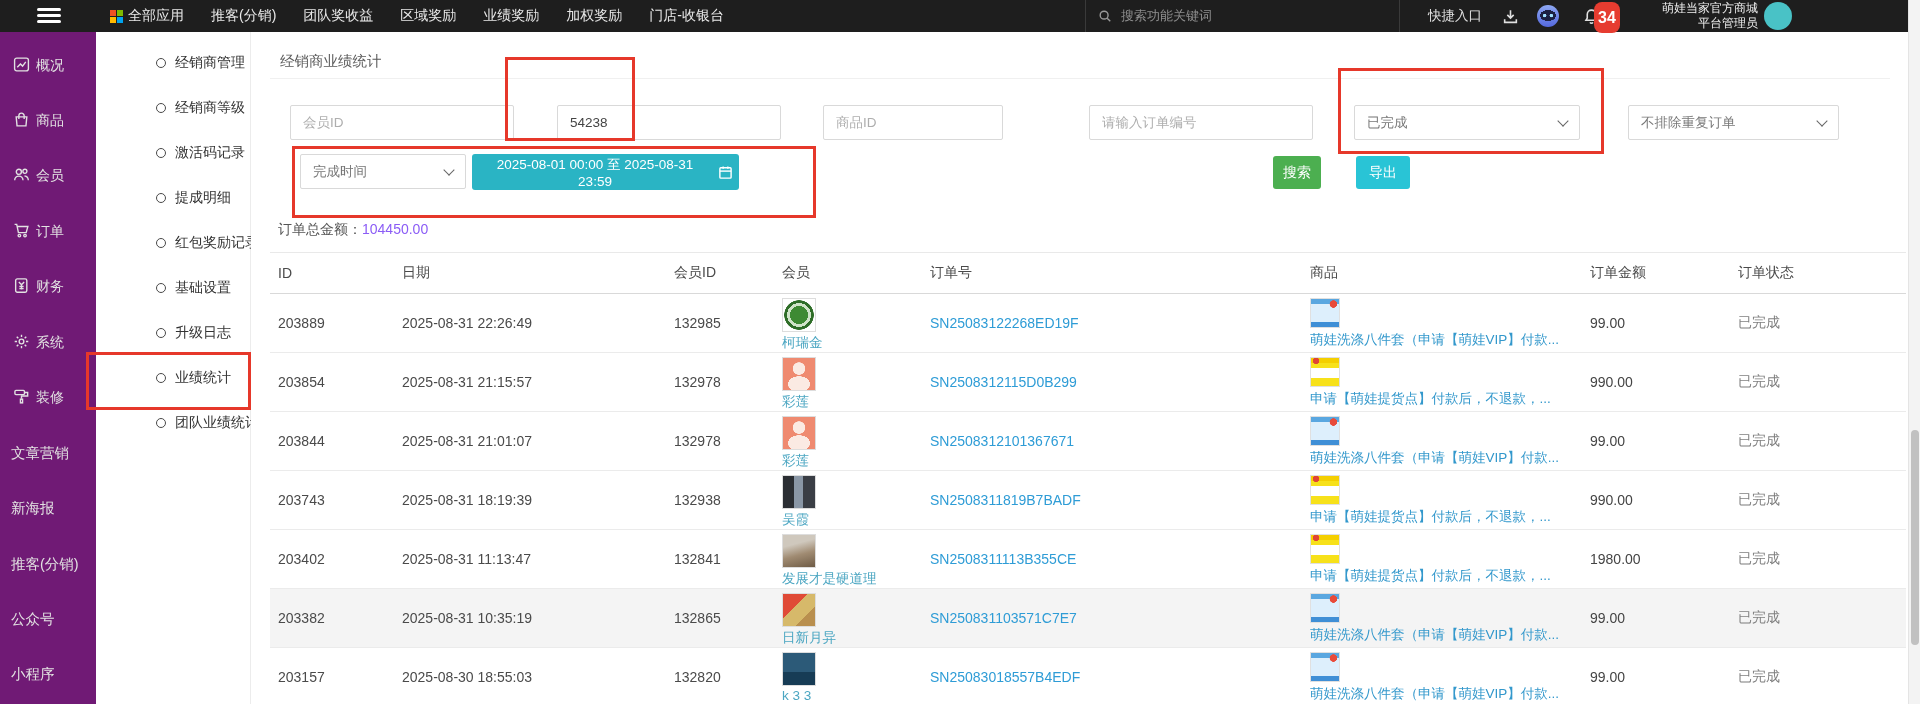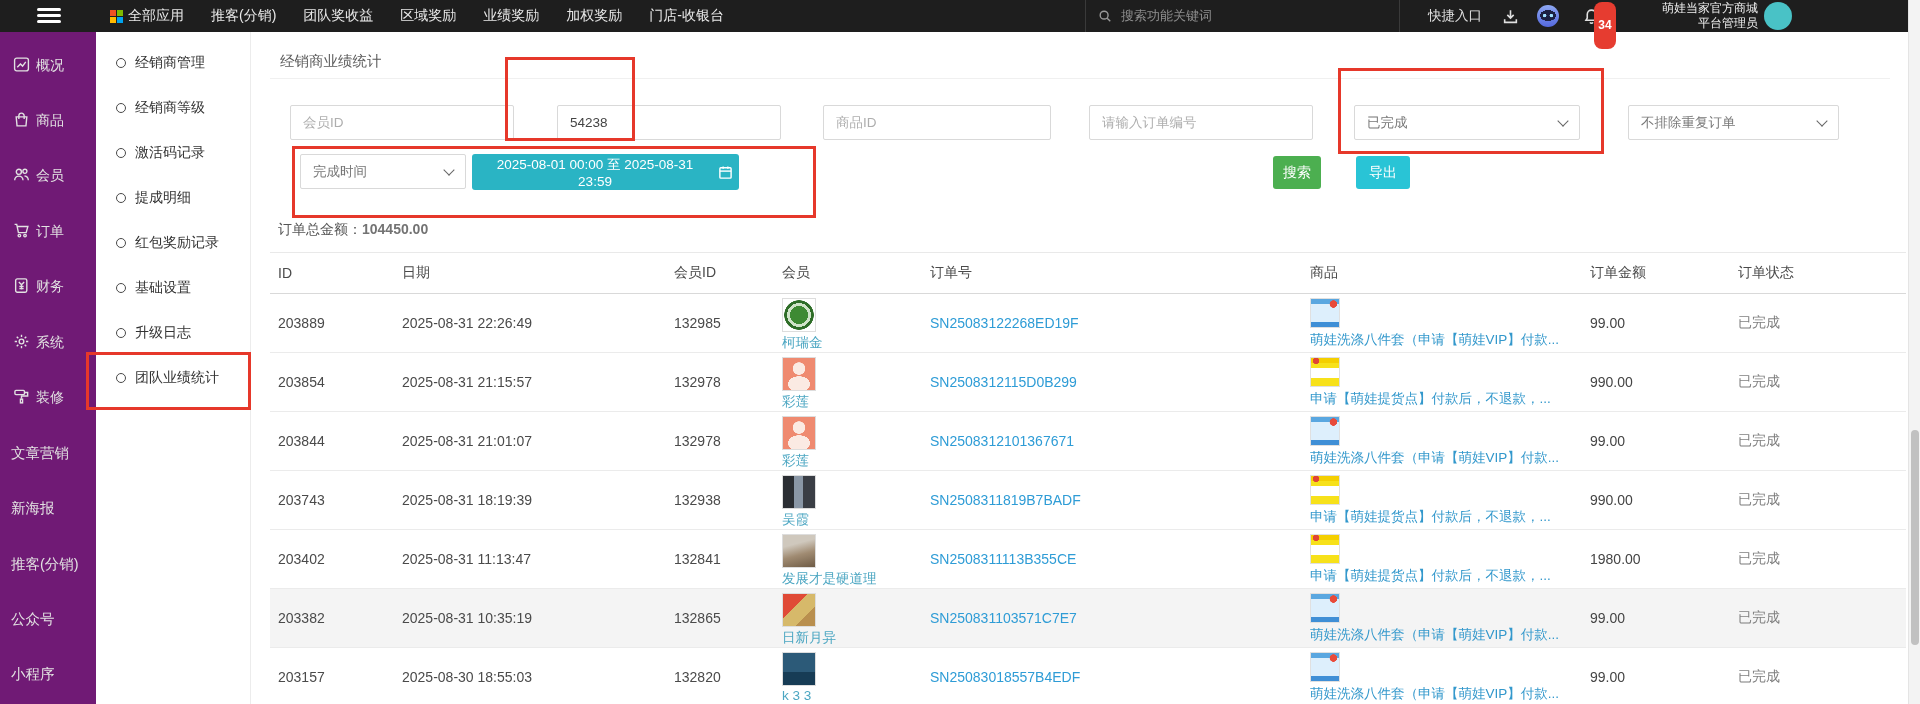--- a/index.html
+++ b/index.html
@@ -20,54 +20,54 @@
   .tb-search input{background:transparent;border:none;outline:none;color:#bdbdbd;font-size:13px;width:250px;margin-left:7px;font-family:Liberation Serif, serif;}
   .tb-search input::placeholder{color:#8f8f8f;}
   .quick{position:absolute;left:1428px;top:0;height:32px;line-height:32px;color:#e0e0e0;font-size:13.5px;cursor:pointer;}
   .tb-ic{position:absolute;top:8px;width:17px;height:17px;stroke:#e0e0e0;fill:none;stroke-width:1.5;cursor:pointer;}
   .assistant{position:absolute;left:1537px;top:5px;width:22px;height:22px;border-radius:50%;cursor:pointer;
     background:
       radial-gradient(circle at 35% 48%, #9fe0ff 0 1.5px, rgba(0,0,0,0) 2px),
       radial-gradient(circle at 65% 48%, #9fe0ff 0 1.5px, rgba(0,0,0,0) 2px),
       radial-gradient(ellipse 8px 5.5px at 50% 48%, #1c2142 0 99%, rgba(0,0,0,0) 100%),
       linear-gradient(180deg,#8ea8f2,#5468dd);}
-  .badge{position:absolute;left:1594px;top:2px;min-width:14px;height:15px;padding:16px 4px;border-radius:8px;
-    background:#e63c30;color:#fff;font-size:12px;line-height:15px;text-align:center;font-weight:bold;}
+  .badge{position:absolute;left:1594px;top:2px;min-width:14px;height:15px;padding:8px 4px;border-radius:8px;
+    background:#e63c30;color:#fff;font-size:16px;line-height:15px;text-align:center;font-weight:bold;}
   .store{position:absolute;right:162px;top:1px;text-align:right;color:#f0f0f0;font-size:12px;line-height:15px;}
   .u-avatar{position:absolute;right:128px;top:2px;width:28px;height:28px;border-radius:50%;background:#49c2c6;cursor:pointer;}
 
   
   .sidebar{position:absolute;left:0;top:32px;width:96px;bottom:0;background:#701a75;padding-top:6px;box-sizing:border-box;}
   .sb-item{height:55.4px;display:flex;align-items:center;gap:6px;padding-left:13px;color:#e2e2e2;font-size:14px;cursor:pointer;white-space:nowrap;}
   .sb-item.noicon{padding-left:11px;font-size:14.5px;}
   .sb-item svg{width:17px;height:17px;stroke:#e2e2e2;fill:none;stroke-width:1.3;flex:none;}
 
   
-  .submenu{position:absolute;left:96px;top:32px;width:155px;bottom:0;background:#fff;border-right:1px solid #ececec;padding-top:8px;box-sizing:border-box;}
+  .submenu{position:absolute;left:96px;top:32px;width:155px;bottom:0;background:#fff;border-right:1px solid #ececec;padding-top:8px;box-sizing:border-box;padding-left:40px;}
   .sm-item{height:45px;display:flex;align-items:center;gap:9px;padding-left:20px;color:#333;font-size:14px;cursor:pointer;white-space:nowrap;}
   .sm-item .dot{width:10px;height:10px;border:1.6px solid #4a4a4a;border-radius:50%;flex:none;box-sizing:border-box;}
 
   
   .main{position:absolute;left:251px;top:32px;right:0;bottom:0;background:#fff;overflow:hidden;}
   .pg-title{position:absolute;left:29px;top:20px;font-size:14.5px;color:#595959;}
   .divider{position:absolute;left:19px;right:30px;height:1px;background:#f0f0f0;}
   .inp{position:absolute;top:73px;height:35px;border:1px solid #d9d9d9;border-radius:2px;box-sizing:border-box;
        font-size:13.5px;color:#444;padding:0 12px;outline:none;background:#fff;font-family:inherit;}
   .inp::placeholder{color:#aeaeae;}
   .sel{position:absolute;height:35px;border:1px solid #d9d9d9;border-radius:2px;box-sizing:border-box;background:#fff;
        display:flex;align-items:center;justify-content:space-between;padding:0 12px;font-size:13.5px;color:#777;cursor:pointer;}
   .chev{width:7px;height:7px;border-right:1.6px solid #666;border-bottom:1.6px solid #666;transform:rotate(45deg);margin-top:-4px;flex:none;}
   .btn{position:absolute;border:none;border-radius:3px;color:#fff;font-size:14px;cursor:pointer;font-family:inherit;}
   .date-btn{left:221px;top:122px;width:267px;height:36px;background:#2ab4c4;font-size:13.5px;
             display:flex;align-items:center;justify-content:center;gap:6px;}
   .date-btn svg{width:15px;height:15px;stroke:#fff;fill:none;stroke-width:1.5;}
   .search-btn{left:1022px;top:124px;width:48px;height:33px;background:#4caf50;}
   .export-btn{left:1105px;top:124px;width:54px;height:33px;background:#29c4d6;}
   .total{position:absolute;left:27px;top:189px;font-size:14px;color:#555;}
-  .total b{font-weight:bold;color:#737373;margin-top:10px;}
+  .total b{font-weight:normal;color:#8b5cf6;margin-top:10px;}
 
   
   .tbl{position:absolute;left:19px;right:14px;top:220px;}
   .grid{display:grid;grid-template-columns:124px 272px 108px 148px 380px 280px 148px 1fr;padding-left:8px;box-sizing:border-box;}
   .thead{height:42px;align-items:center;border-top:1px solid #e9e9e9;border-bottom:1px solid #d9d9d9;font-size:14px;color:#4a4a4a;}
   .trow{height:59px;align-items:center;border-bottom:1px solid #ebebeb;font-size:14px;color:#4a4a4a;}
   .trow.hl{background:#f4f4f4;}
   .cell-top{align-self:start;display:flex;flex-direction:column;padding-top:4px;}
   .avatar{width:34px;height:34px;border:1px solid #ddd;box-sizing:border-box;background:#fff;}
   .avatar.green-logo{background:radial-gradient(circle at 50% 50%, #3e8a33 0 9px, #cfe3c8 9px 12px, #2e6d28 12px 14.5px, #fff 15px);}
@@ -267,31 +267,35 @@
       <div class="sm-item">
         <span class="dot"></span>
         <span>基础设置</span>
       </div>
       <div class="sm-item">
         <span class="dot"></span>
         <span>升级日志</span>
       </div>
       <div class="sm-item">
         <span class="dot"></span>
+        <span>业绩统计</span>
+      </div>
+      <div class="sm-item">
+        <span class="dot"></span>
         <span>团队业绩统计</span>
       </div>
     </div>
 
   <div class="main">
     <div class="pg-title">经销商业绩统计</div>
     <div class="divider" style="top:46px"></div>
 
     <input class="inp" style="left: 39px; width: 224px;" placeholder="会员ID">
     <input class="inp" style="left: 306px; width: 224px;" value="54238">
-    <input class="inp" style="left: 572px; width: 228px;" placeholder="商品ID">
+    <input class="inp" style="left: 572px; width: 180px;" placeholder="商品ID">
     <input class="inp" style="left: 838px; width: 224px;" placeholder="请输入订单编号">
     <div class="sel" style="left:1103px;top:73px;width:226px">
       <span>已完成</span>
       <span class="chev"></span>
     </div>
     <div class="sel" style="left:1377px;top:73px;width:211px">
       <span>不排除重复订单</span>
       <span class="chev"></span>
     </div>
 

